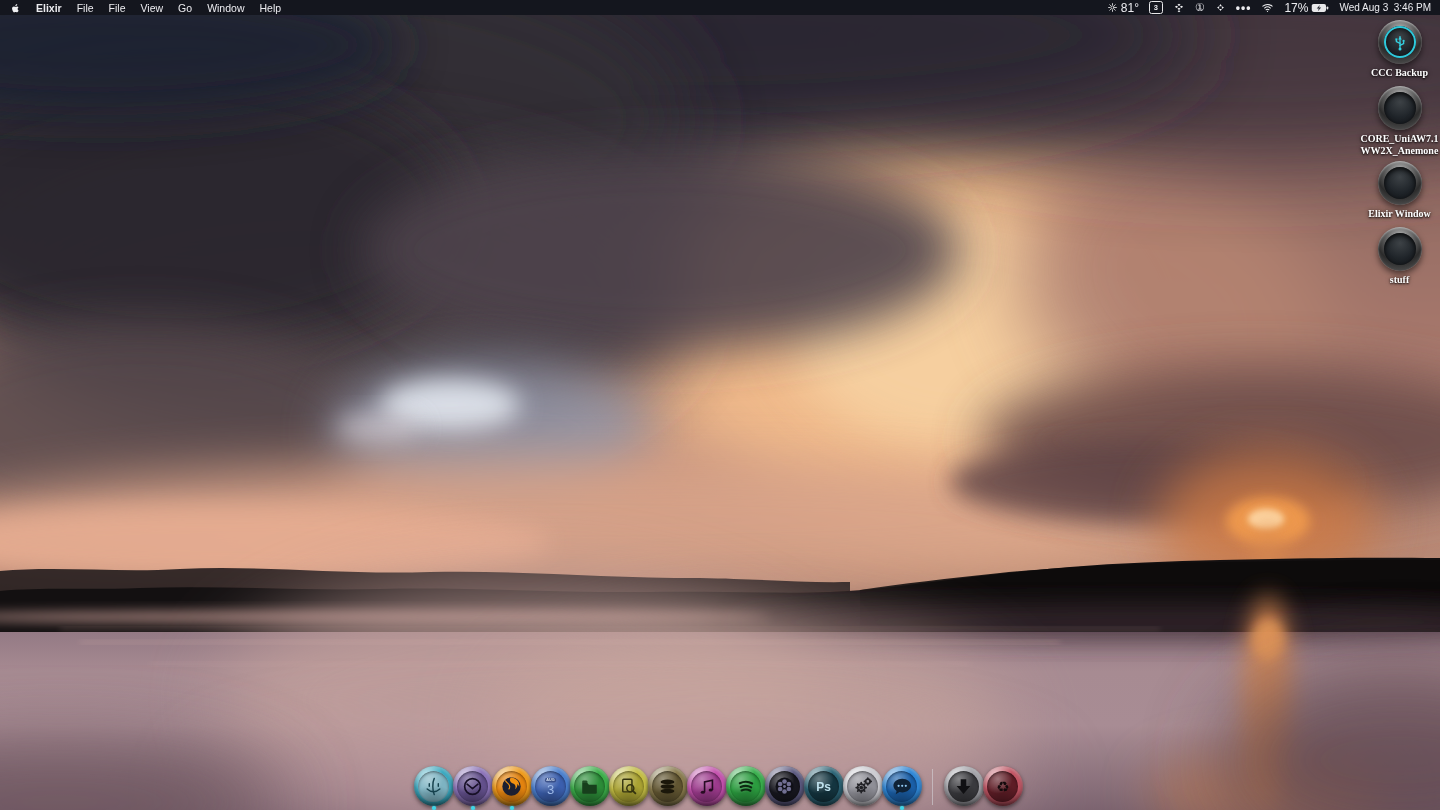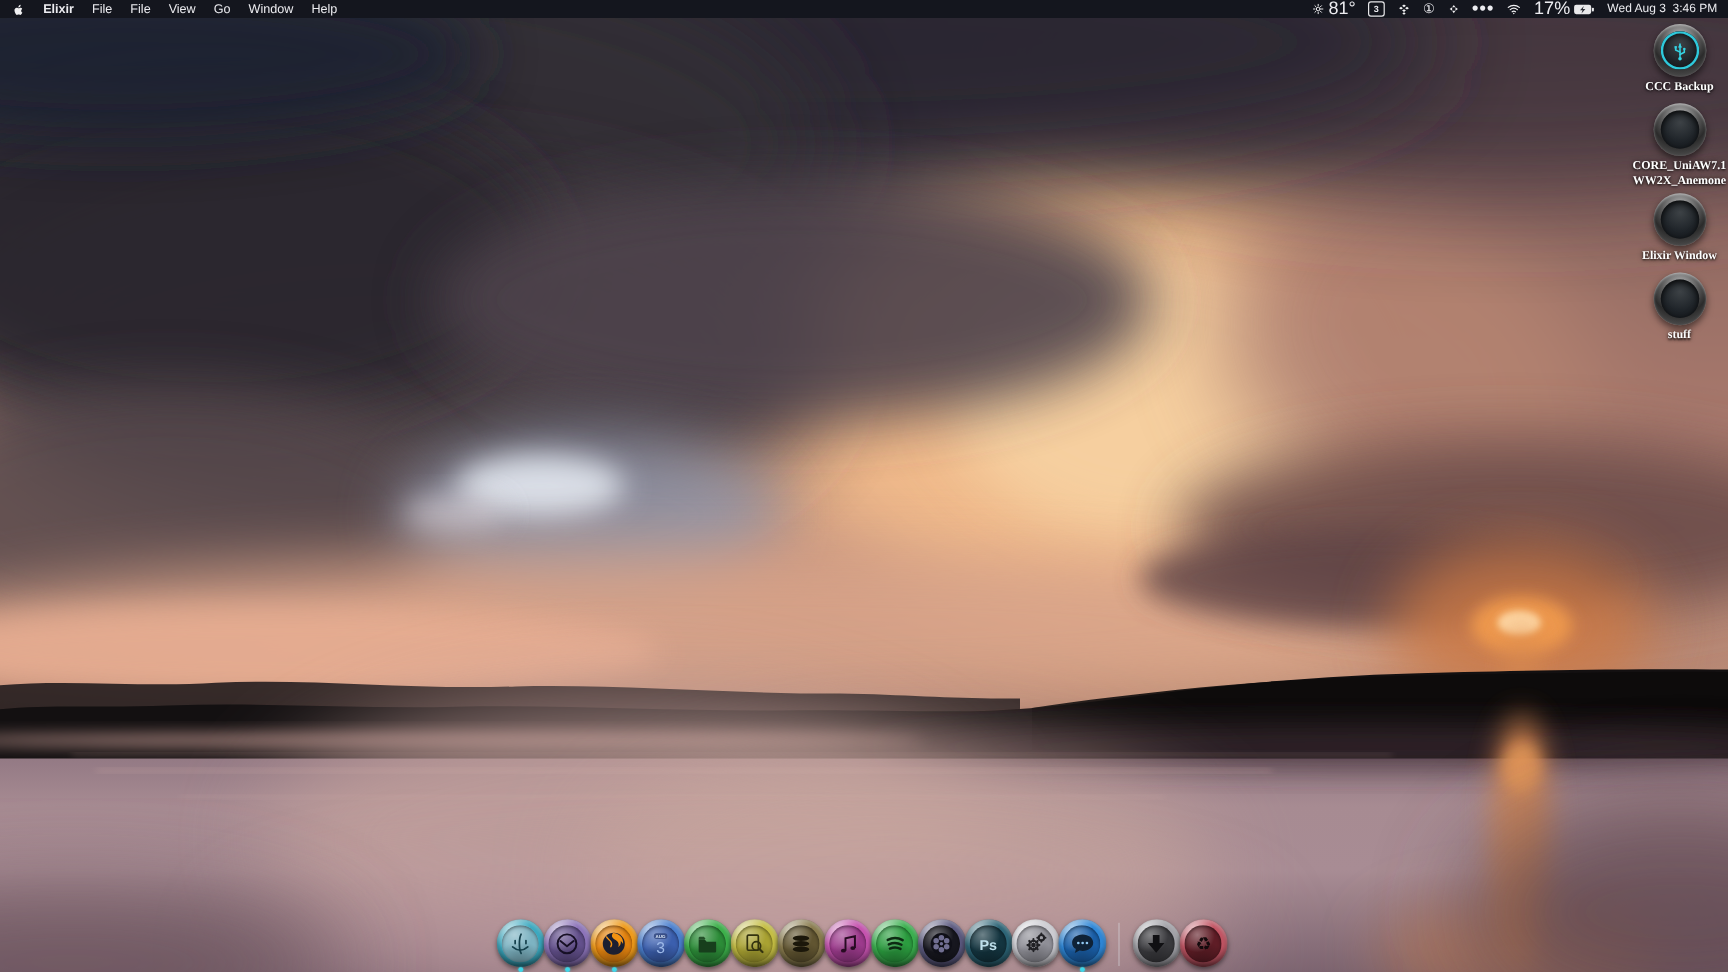--- a/index.html
+++ b/index.html
@@ -12,21 +12,21 @@
   
   .menubar{position:absolute;top:0;left:0;right:0;height:15px;background:#14161e;
            display:flex;align-items:center;justify-content:space-between;
            padding:0 9px;z-index:40;color:#ececf0;}
   .mb-left,.mb-right{display:flex;align-items:center;height:100%;}
   .mb-left{gap:15px;}
   .mb-right{gap:10px;}
   .mb-item{font-size:10.5px;font-weight:400;cursor:default;}
   .mb-item.active{font-weight:700;}
   .apple svg{display:block;}
-  .mb-status{display:flex;align-items:center;gap:3px;font-size:15px;font-weight:500;}
+  .mb-status{display:flex;align-items:center;gap:3px;font-size:12px;font-weight:500;}
   .mb-ic svg{display:block;}
   .cal-box{width:12px;height:11px;border:1px solid #e8e8ea;border-radius:2.5px;
            display:flex;align-items:center;justify-content:center;
            font-size:7.5px;font-weight:700;line-height:1;}
   .clock{font-size:10px;font-weight:500;white-space:pre;}
 
   
   .volumes{position:absolute;top:0;left:0;width:100%;height:100%;z-index:5;font-family:Liberation Serif, serif;}
   .vol{position:absolute;left:1352px;width:95px;display:flex;flex-direction:column;
        align-items:center;cursor:default;}

